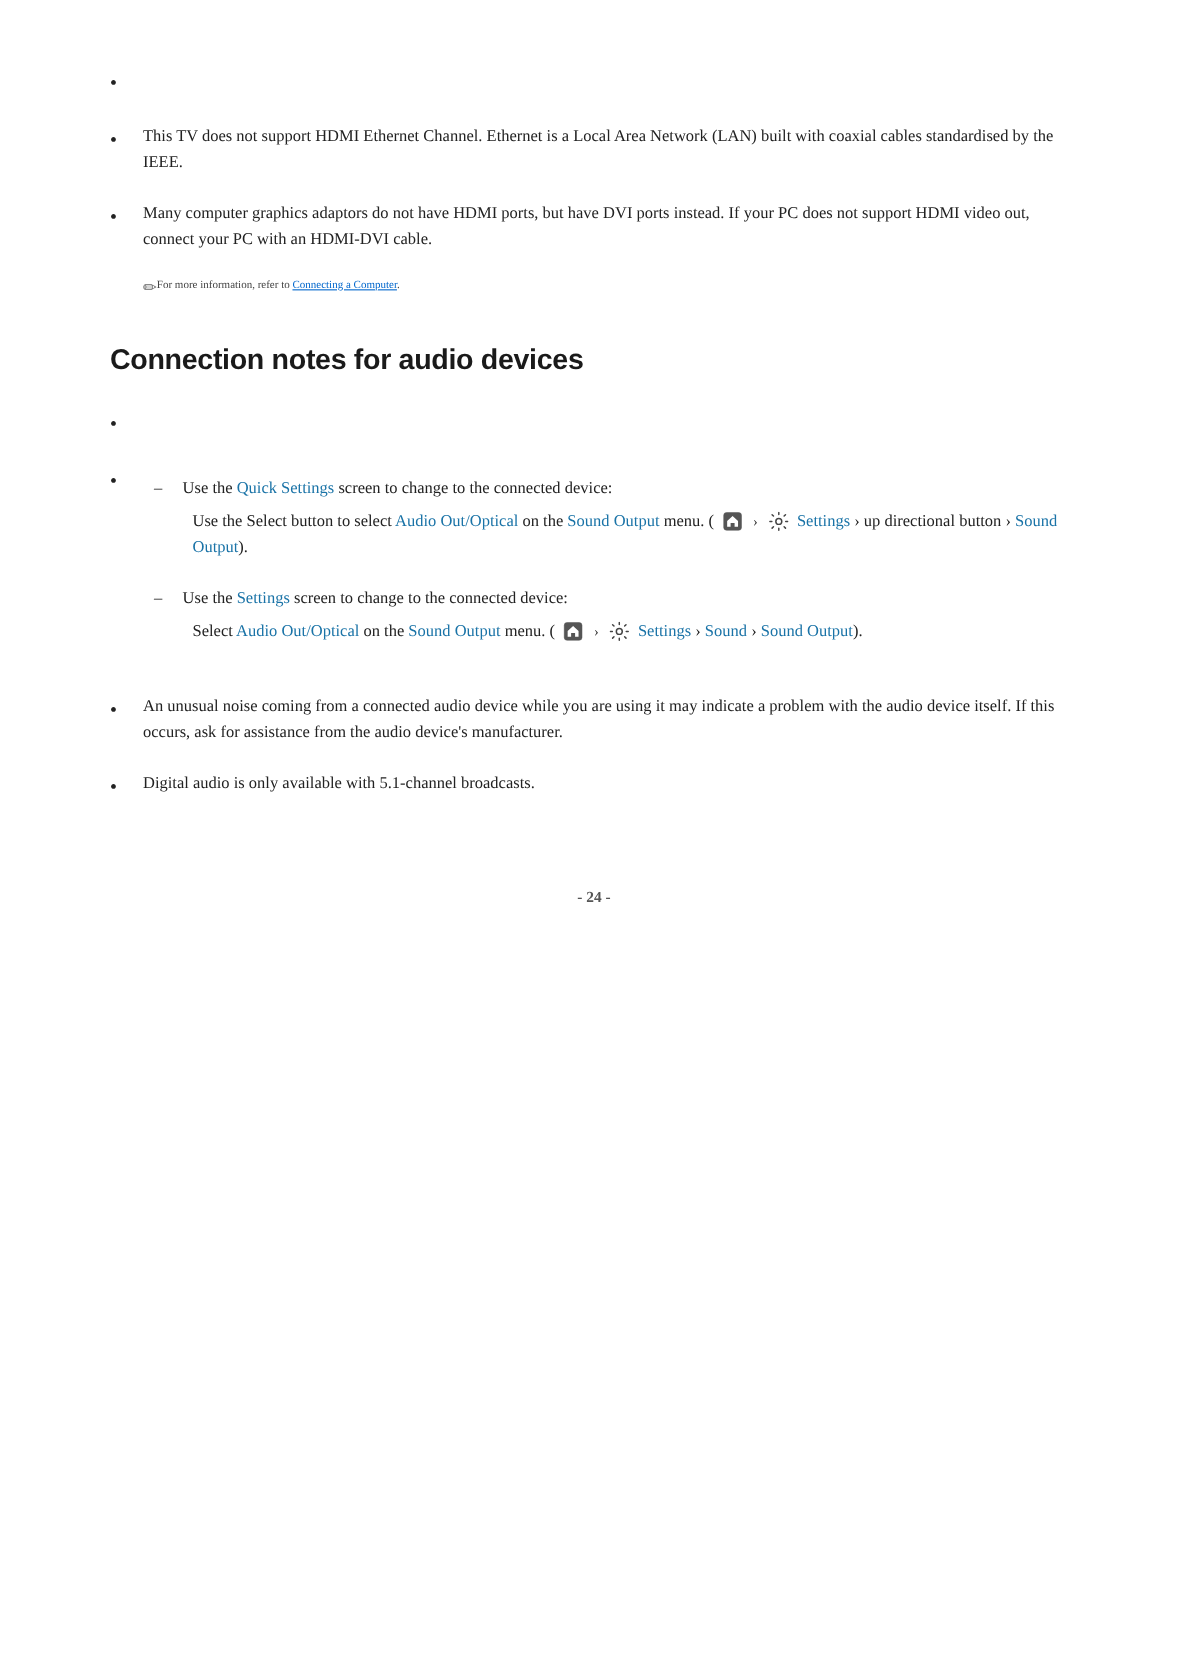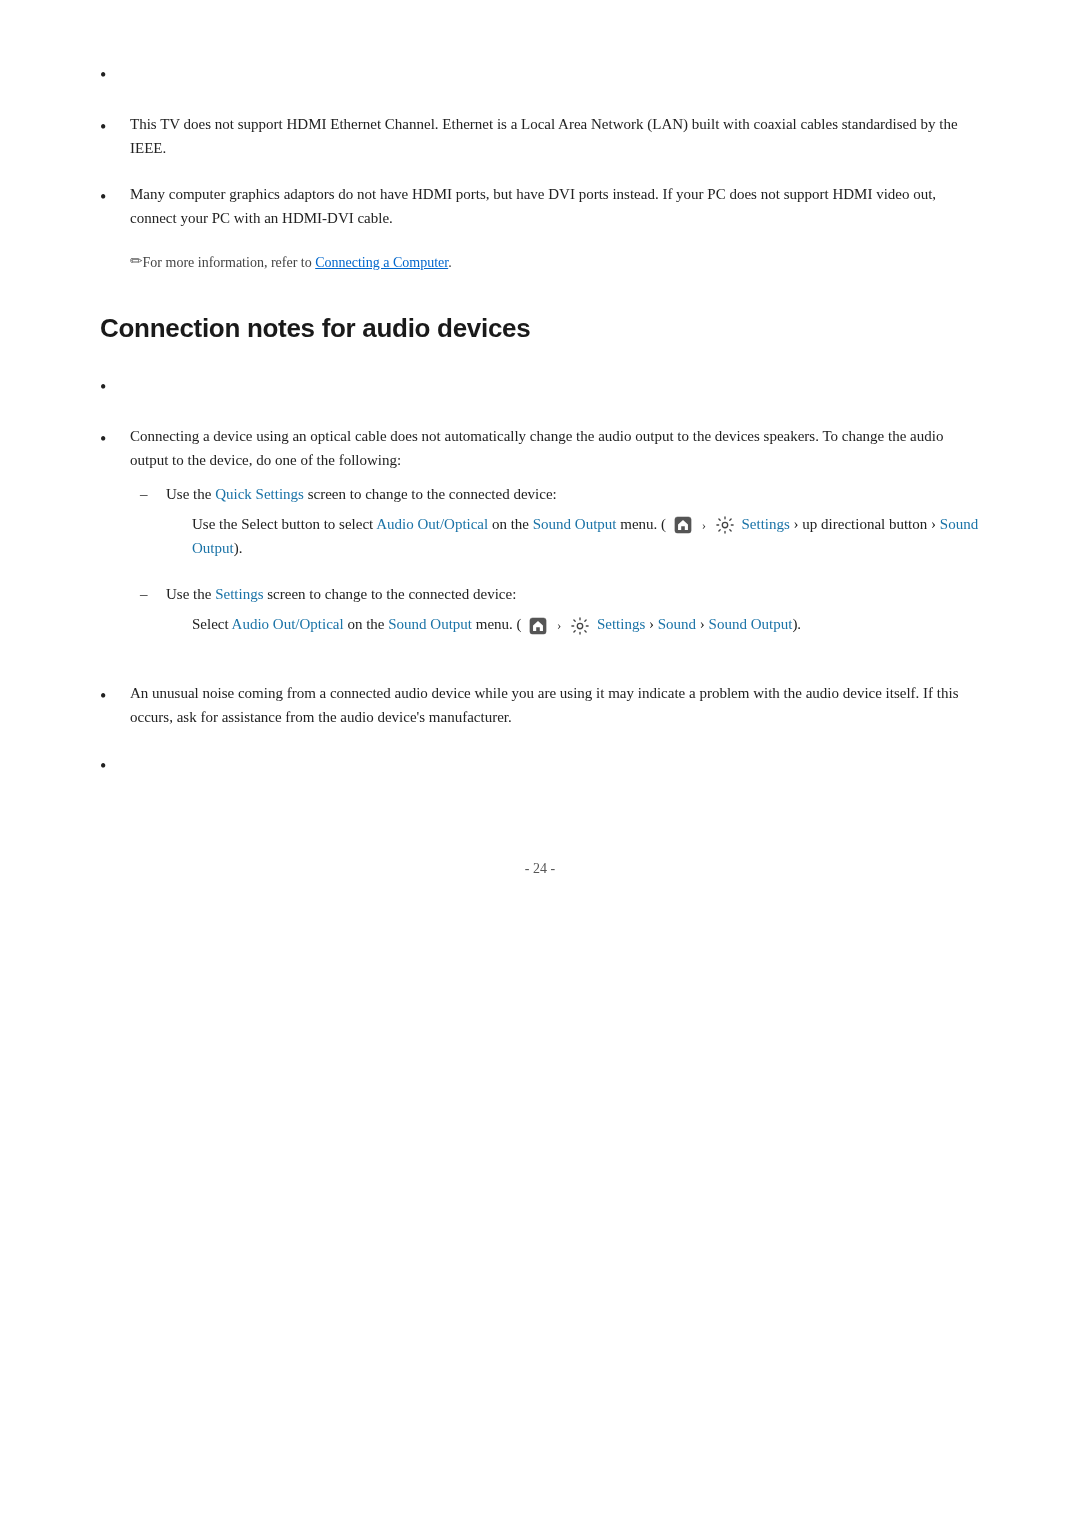--- a/index.html
+++ b/index.html
@@ -45,21 +45,21 @@
 
     .note-block {
       display: flex;
       align-items: flex-start;
       margin-top: 10px;
       margin-left: 30px;
       margin-bottom: 10px;
     }
 
     .note-text {
-      font-size: 14px;
+      font-size: 10px;
       color: #444;
       line-height: 1.5;
       text-align: center;
     }
 
     .link-text {
       color: #0066cc;
       text-decoration: underline;
     }
 
@@ -91,21 +91,21 @@
       min-width: 18px;
       margin-right: 8px;
       color: #222;
     }
 
     .sub-text {
       flex: 1;
     }
 
     .indented-para {
-      margin-left: 26px;
+      margin-left: 9px;
       margin-top: 6px;
       margin-bottom: 6px;
       line-height: 1.6;
       font-size: 15px;
     }
 
     .highlight {
       color: #1a73a7;
       font-weight: normal;
     }
@@ -134,20 +134,21 @@
       font-size: 13px;
       color: #333;
       margin: 0 2px;
     }
 
     .page-footer {
       text-align: center;
       margin-top: 80px;
       font-size: 14px;
       color: #555;
+      font-weight: bold;
     }
 
     .pencil-icon {
       font-size: 15px;
       color: #666;
     }
   </style>
 </head>
 <body>
 
@@ -176,21 +177,20 @@
 
 <ul class="bullet-list">
 
   <li>
     <span class="bullet-dot">•</span>
   </li>
 
   <li>
     <span class="bullet-dot">•</span>
     <span class="bullet-text">
-      <span>Connecting a device using an optical cable does not automatically change the audio output to the devices speakers. To change the audio output to the device, do one of the following:</span>
 
       
       <ul class="sub-list">
 
         <li>
           <span class="dash">–</span>
           <span class="sub-text">
             <span>Use the </span><span class="highlight">Quick Settings</span><span> screen to change to the connected device:</span>
             <div class="indented-para">
               Use the Select button to select <span class="highlight">Audio Out/Optical</span> on the <span class="highlight">Sound Output</span> menu. (
@@ -243,19 +243,20 @@
     </span>
   </li>
 
   <li>
     <span class="bullet-dot">•</span>
     <span class="bullet-text">An unusual noise coming from a connected audio device while you are using it may indicate a problem with the audio device itself. If this occurs, ask for assistance from the audio device's manufacturer.</span>
   </li>
 
   <li>
     <span class="bullet-dot">•</span>
+    <span class="bullet-text">Digital audio is only available with 5.1-channel broadcasts.</span>
   </li>
 
 </ul>
 
 <div class="page-footer">
   <span>- 24 -</span>
 </div>
 
 </body></html>

